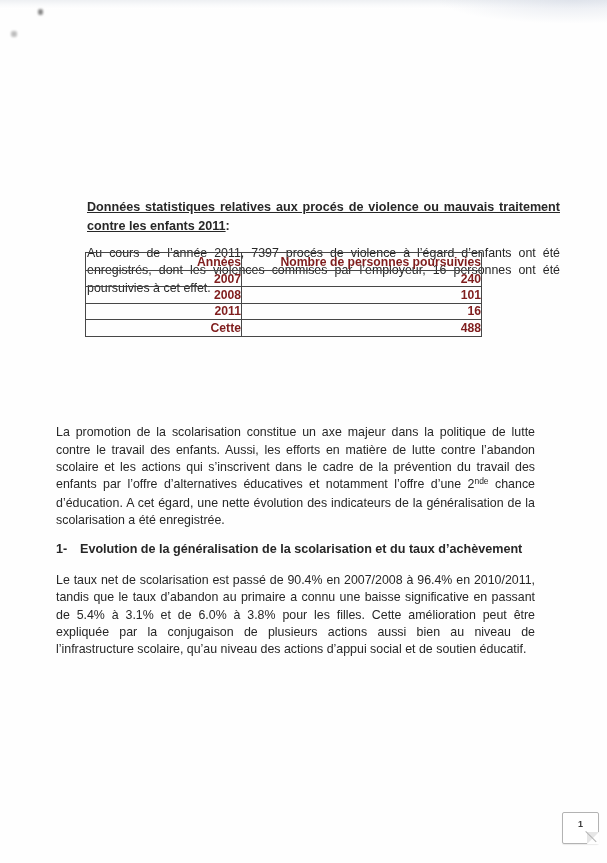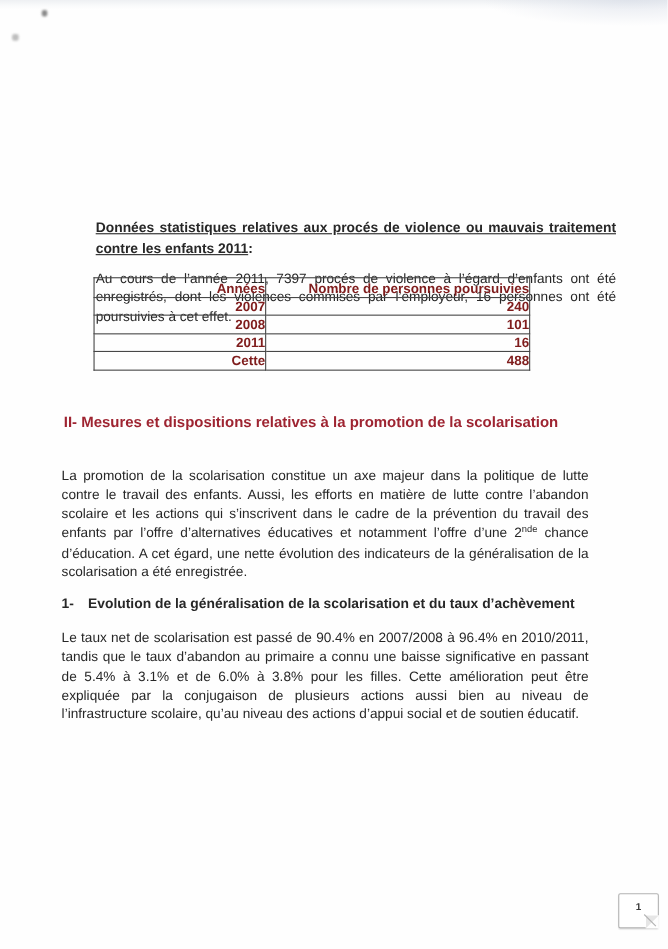--- a/index.html
+++ b/index.html
@@ -142,21 +142,20 @@
         <td>2011</td>
         <td>16</td>
       </tr>
       <tr>
         <td>Cette</td>
         <td>488</td>
       </tr>
     </tbody>
   </table>
 
-  <div class="section-heading-red">II- Mesures et dispositions relatives à la promotion de la scolarisation</div>
 
   <div class="section-2">
     <p class="para"><span>La promotion de la scolarisation constitue un axe majeur dans la politique de lutte contre le travail des enfants. Aussi, les efforts en matière de lutte contre l’abandon scolaire et les actions qui s’inscrivent dans le cadre de la prévention du travail des enfants par l’offre d’alternatives éducatives et notamment  l’offre d’une 2</span><span class="sup">nde</span><span> chance d’éducation. A cet égard, une nette évolution des indicateurs de la généralisation de la scolarisation a été enregistrée.</span></p>
 
     <div class="subheading">
       <span class="num">1-</span>
       <span>Evolution de la généralisation de la scolarisation et du taux d’achèvement</span>
     </div>
 
     <p class="para para-3">Le taux net de scolarisation est passé de 90.4% en 2007/2008 à 96.4% en 2010/2011, tandis que le taux d’abandon au primaire  a connu une baisse significative en passant de 5.4% à 3.1% et de 6.0% à 3.8% pour les filles. Cette amélioration peut être expliquée par la conjugaison de plusieurs actions aussi bien au niveau de l’infrastructure scolaire, qu’au niveau des actions d’appui social et de soutien éducatif.</p>

